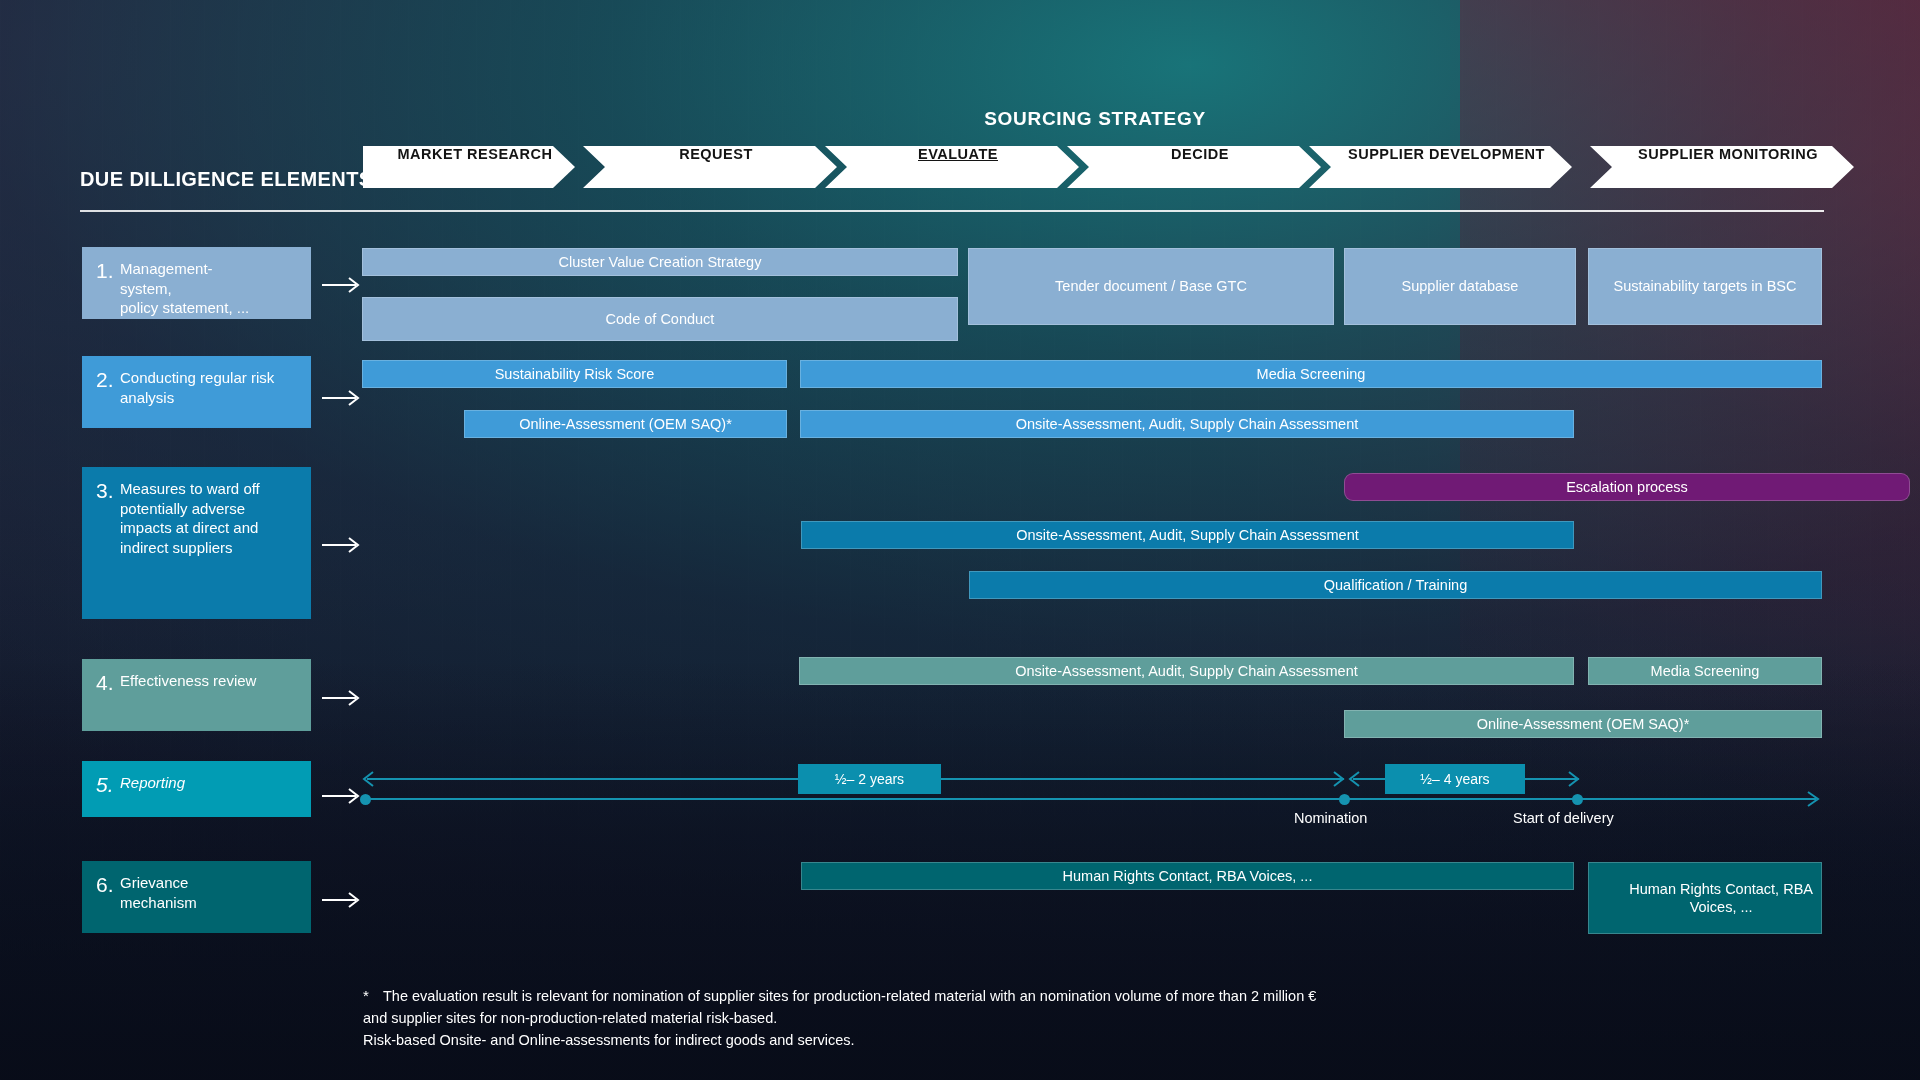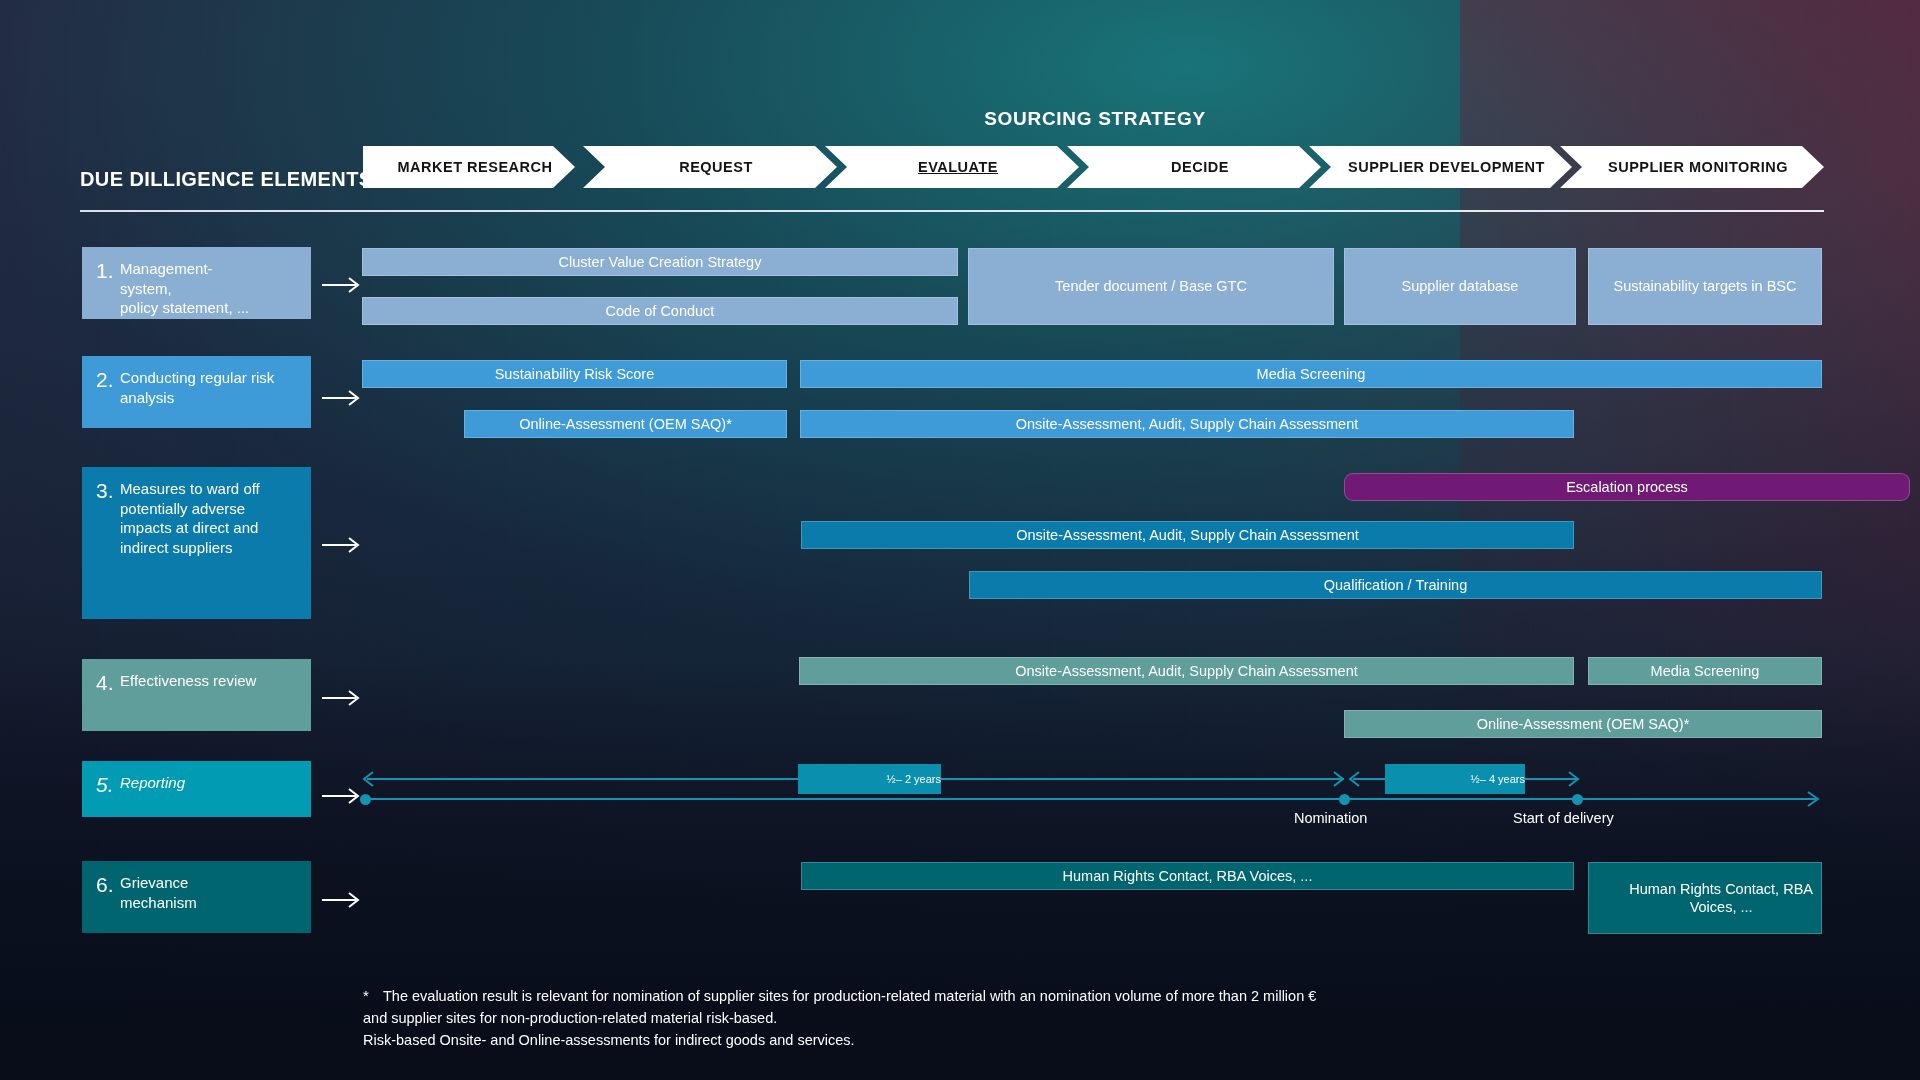--- a/index.html
+++ b/index.html
@@ -73,21 +73,20 @@
     top: 146px;
     width: 1461px;
     height: 42px;
   }
   .phase {
     position: absolute;
     top: 0;
     height: 42px;
     background: #ffffff;
     display: flex;
-    align-items: center;
     justify-content: center;
     color: #141414;
     font-size: 14.5px;
     font-weight: bold;
     letter-spacing: 0.5px;
     white-space: nowrap;
   }
   .phase.first { clip-path: polygon(0 0, calc(100% - 22px) 0, 100% 50%, calc(100% - 22px) 100%, 0 100%); }
   .phase.mid   { clip-path: polygon(0 0, calc(100% - 22px) 0, 100% 50%, calc(100% - 22px) 100%, 0 100%, 22px 50%); }
   .phase.last  { clip-path: polygon(0 0, calc(100% - 22px) 0, 100% 50%, calc(100% - 22px) 100%, 0 100%, 22px 50%); }
@@ -160,22 +159,22 @@
   .tl-dot {
     position: absolute;
     width: 11px; height: 11px;
     border-radius: 50%;
     background: #1593b0;
   }
   .tl-chip {
     position: absolute;
     background: #0b8fae;
     color: #ffffff;
-    font-size: 11px;
-    display: flex; align-items:center; justify-content:flex-end;
+    font-size: 14px;
+    display: flex; align-items:center; justify-content:center;
     height: 30px;
   }
   .tl-label {
     position: absolute;
     color: #ffffff;
     font-size: 14.5px;
     white-space: nowrap;
   }
   .tl-arrowhead { position: absolute; }
 
@@ -222,21 +221,21 @@
     </div>
     <div class="phase mid" style="left:462px;width:254px;text-decoration:underline;">
       <span>EVALUATE</span>
     </div>
     <div class="phase mid" style="left:704px;width:254px;">
       <span>DECIDE</span>
     </div>
     <div class="phase mid" style="left:946px;width:263px;">
       <span>SUPPLIER DEVELOPMENT</span>
     </div>
-    <div class="phase last" style="left:1197px;width:264px;">
+    <div class="phase last" style="left:1227px;width:264px;">
       <span>SUPPLIER MONITORING</span>
     </div>
   </div>
 
   <div class="header-rule"></div>
 
   <div class="el-box" style="top:247px;height:72px;background:#8aafd2;">
     <span class="el-num">1.</span><span class="el-label">Management-
 system,
 policy statement, ...</span>
@@ -289,21 +288,21 @@
   </div>
   <div class="row-arrow" style="left:322px;top:890px;">
     <svg width="42" height="20" viewBox="0 0 42 20">
         <path d="M0 10 H34 M27 3 L36 10 L27 17" stroke="#ffffff" stroke-width="2" fill="none"></path>
       </svg>
   </div>
 
   <div class="bar" style="left:362px;top:248px;width:596px;height:28px;background:#8aafd2;">
     <span>Cluster Value Creation Strategy</span>
   </div>
-  <div class="bar" style="left:362px;top:297px;width:596px;height:28px;background:#8aafd2;">
+  <div class="bar" style="left:362px;top:297px;width:596px;height:44px;background:#8aafd2;">
     <span>Code of Conduct</span>
   </div>
   <div class="bar" style="left:968px;top:248px;width:366px;height:77px;background:#8aafd2;">
     <span>Tender document / Base GTC</span>
   </div>
   <div class="bar" style="left:1344px;top:248px;width:232px;height:77px;background:#8aafd2;">
     <span>Supplier database</span>
   </div>
   <div class="bar" style="left:1588px;top:248px;width:234px;height:77px;background:#8aafd2;">
     <span>Sustainability targets in BSC</span>

